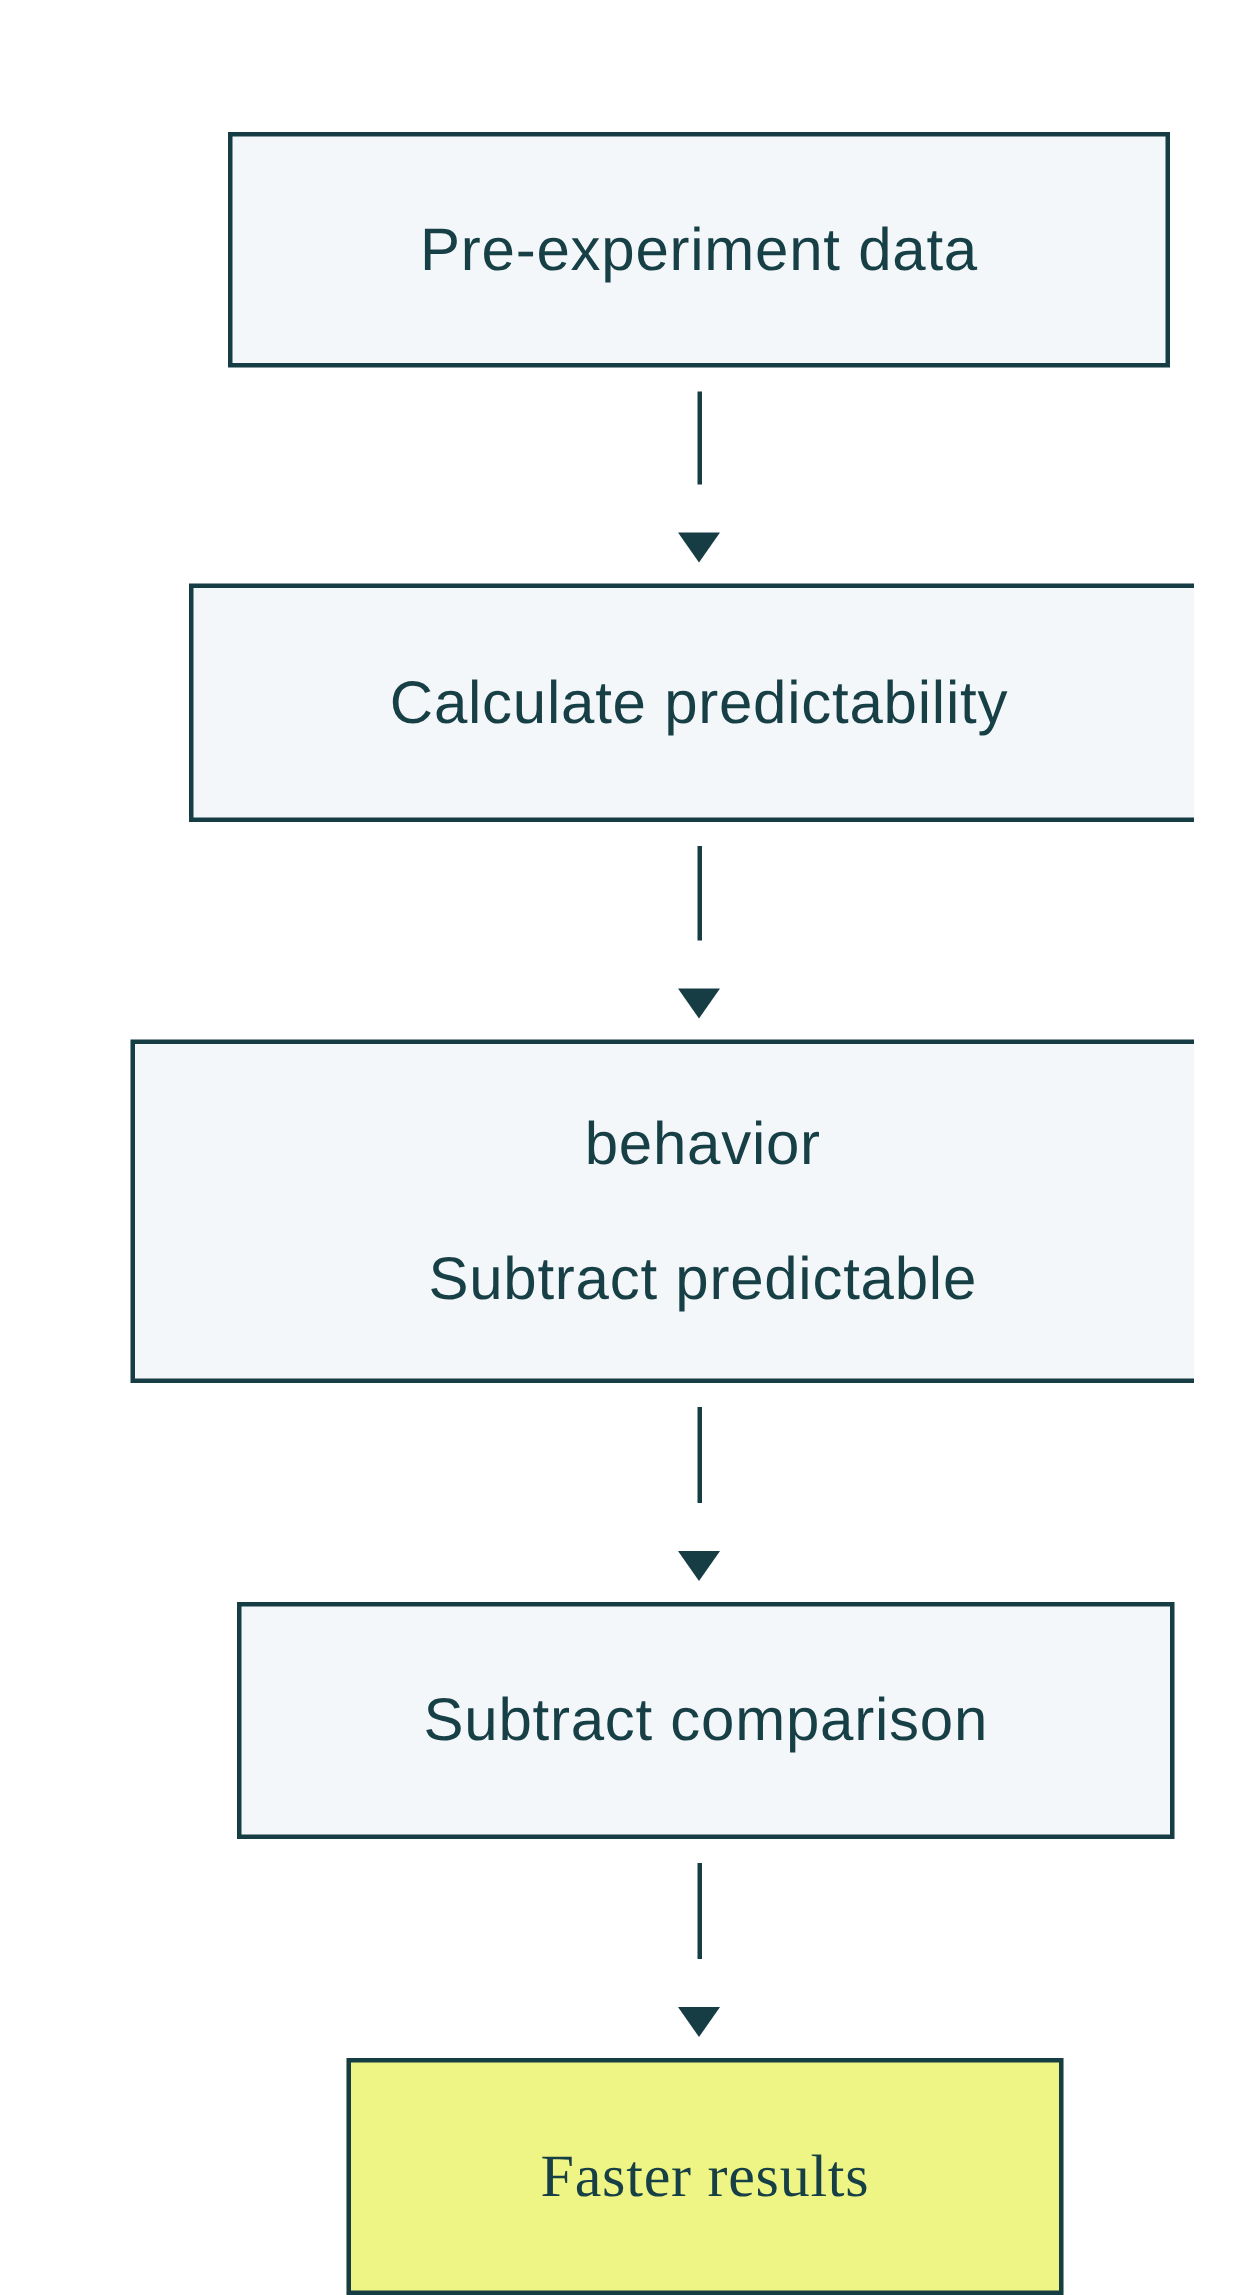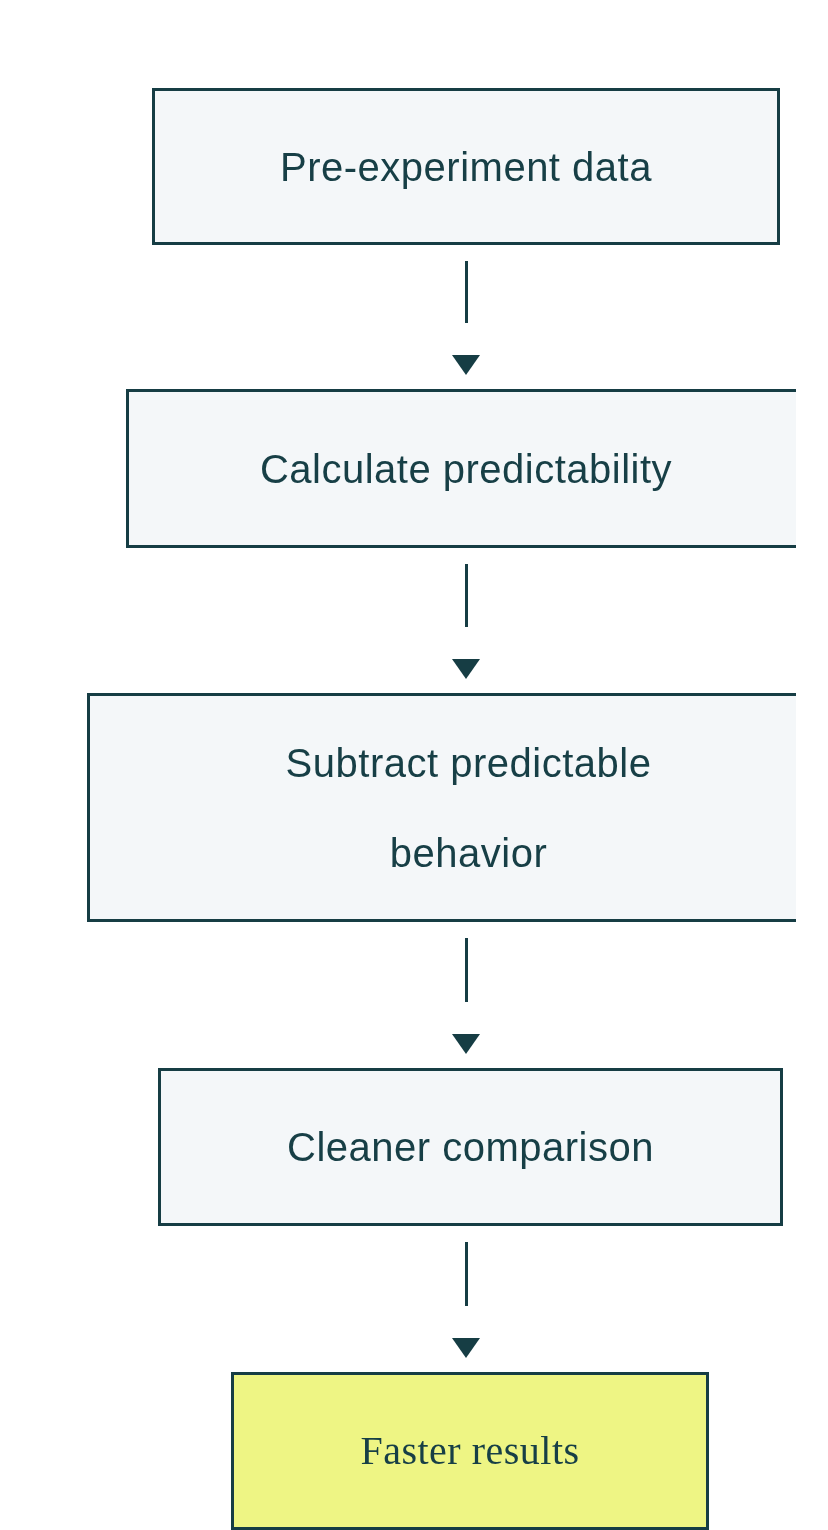--- a/index.html
+++ b/index.html
@@ -87,32 +87,32 @@
     <span class="node-label">Calculate predictability</span>
   </div>
 
   <div class="edge e2">
     <div class="edge-line"></div>
     <div class="edge-head"></div>
   </div>
 
   <div class="node n3">
     <span class="node-label">
+      <span class="line">behavior</span>
       <span class="line">Subtract predictable</span>
-      <span class="line">behavior</span>
     </span>
   </div>
 
   <div class="edge e3">
     <div class="edge-line"></div>
     <div class="edge-head"></div>
   </div>
 
   <div class="node n4">
-    <span class="node-label">Cleaner comparison</span>
+    <span class="node-label">Subtract comparison</span>
   </div>
 
   <div class="edge e4">
     <div class="edge-line"></div>
     <div class="edge-head"></div>
   </div>
 
   <div class="node n5 result">
     <span class="node-label">Faster results</span>
   </div>

